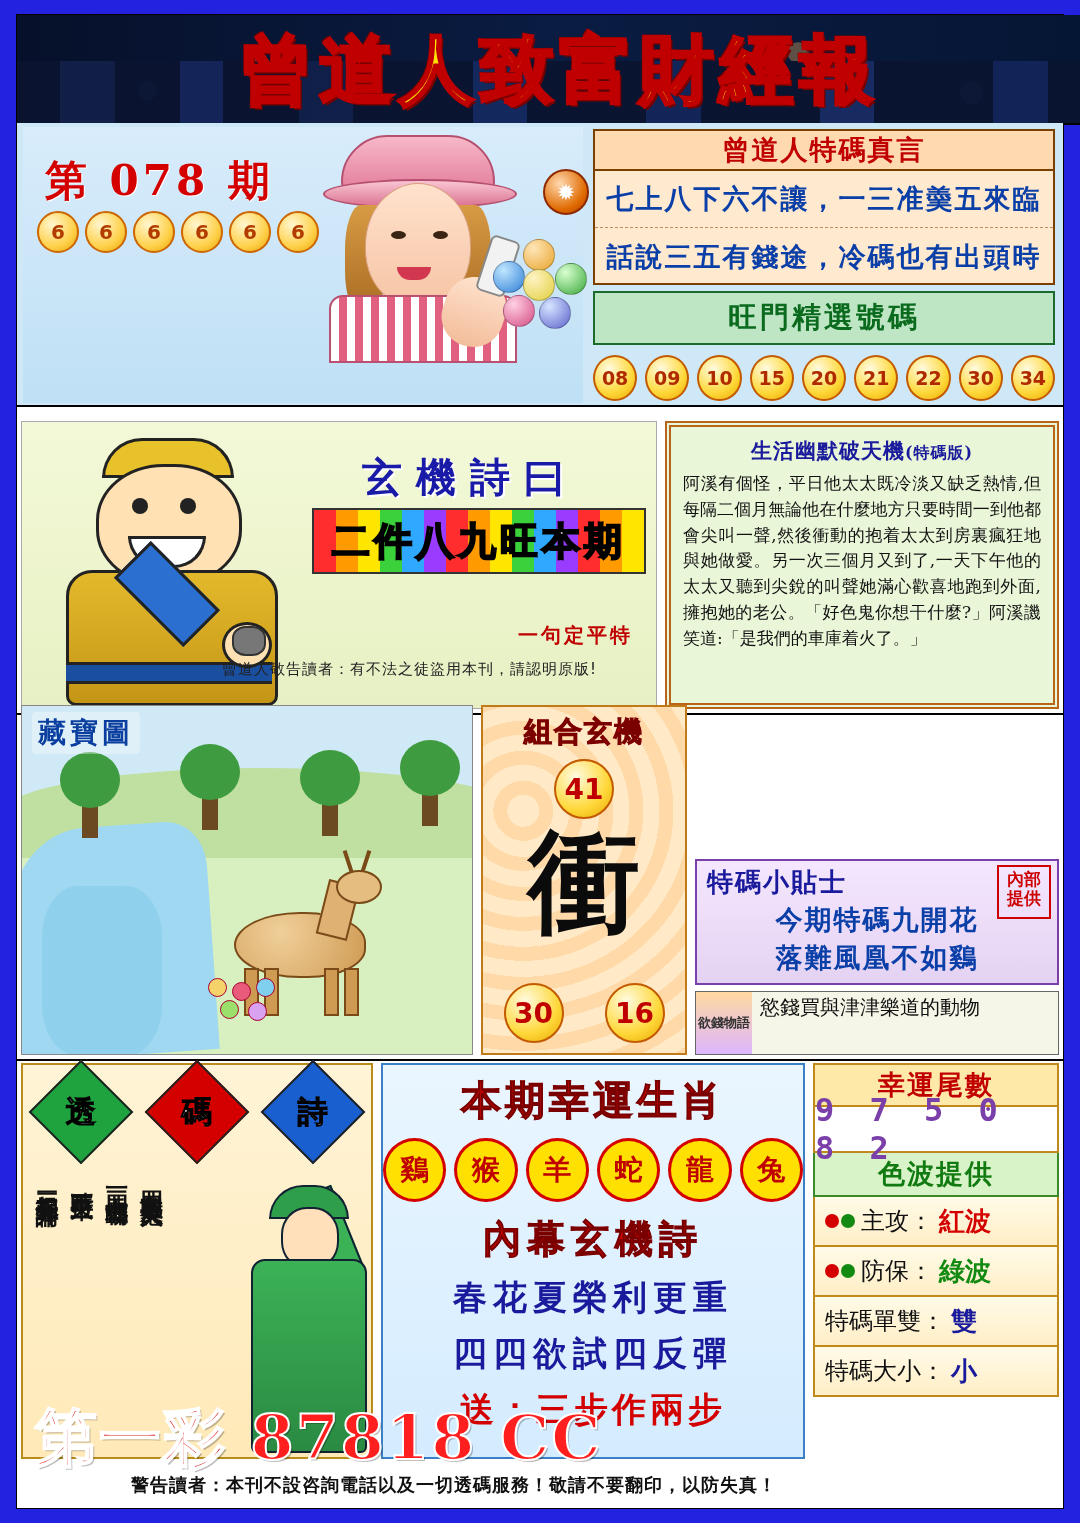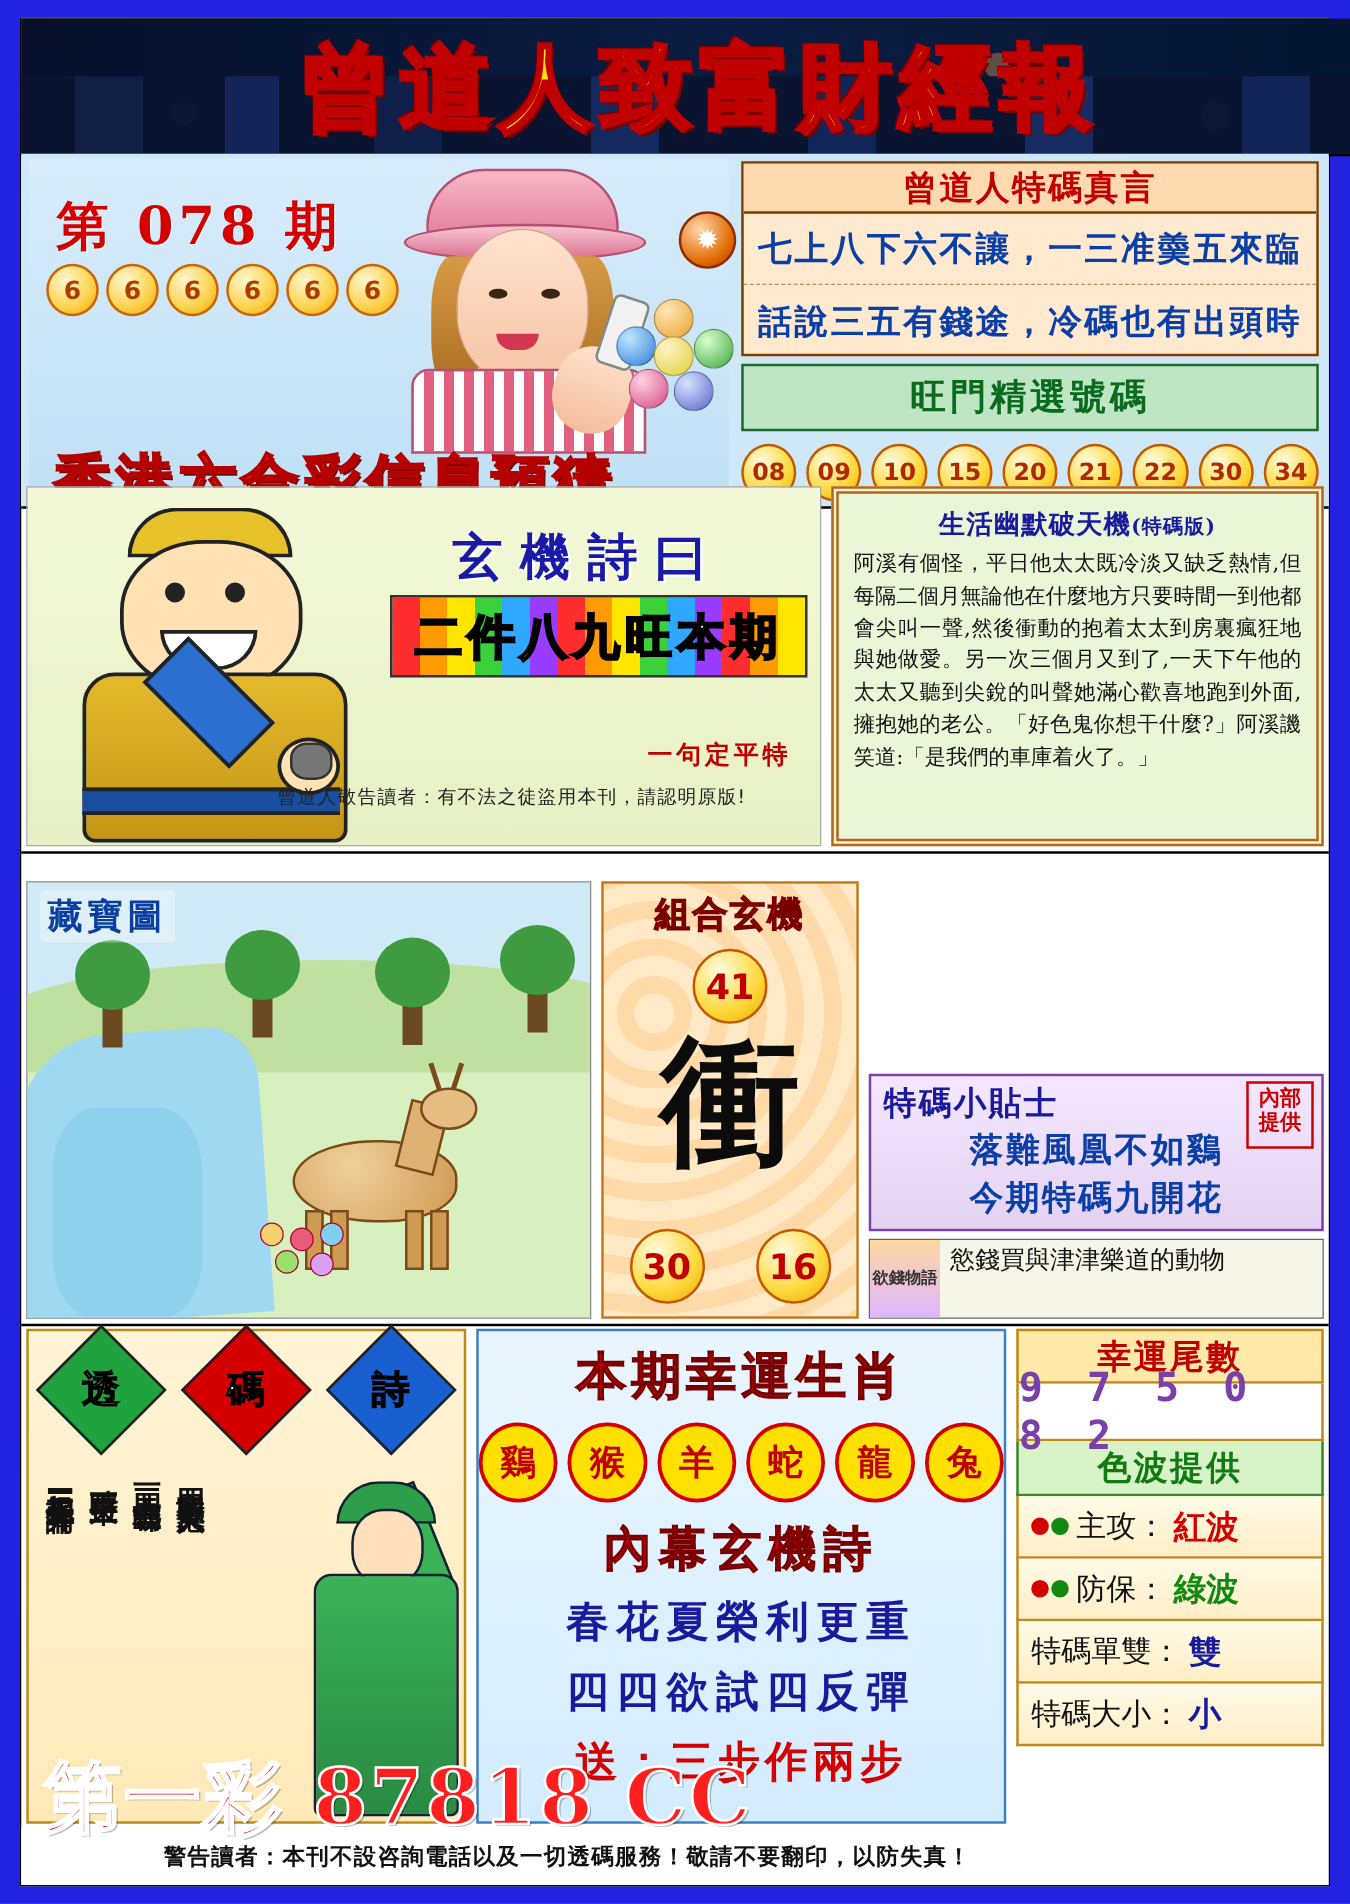--- a/index.html
+++ b/index.html
@@ -113,21 +113,21 @@
     border:2px solid #1c6b2d;background:#bfe6c4;box-sizing:border-box;
     display:flex;align-items:center;justify-content:center;
     font-size:29px;font-weight:bold;color:#0a6b1e;letter-spacing:3px;
     font-family:"DejaVu Serif","Liberation Serif",serif;}
   .num-row{position:absolute;left:576px;top:232px;width:462px;height:46px;display:flex;gap:8px;align-items:center;}
   .num-ball{width:42px;height:42px;border-radius:50%;
     background:radial-gradient(circle at 35% 28%,#fffbe0,#ffd83a 60%,#e8a800);
     border:2px solid #c35a00;color:#b02a00;font-size:19px;font-weight:bold;
     display:flex;align-items:center;justify-content:center;}
   
-  .mid{position:absolute;left:0;top:370px;width:1046px;height:296px;border-bottom:2px solid #000;}
+  .mid{position:absolute;left:0;top:402px;width:1046px;height:296px;border-bottom:2px solid #000;}
   .poem-panel{position:absolute;left:4px;top:4px;width:636px;height:288px;
     background:linear-gradient(180deg,#f3f9d8,#e7f0c3);border:1px solid #aaa;box-sizing:border-box;}
   .xuanji{position:absolute;left:340px;top:28px;font-size:40px;font-weight:bold;color:#1a1aa8;
     letter-spacing:14px;font-family:"DejaVu Serif","Liberation Serif",serif;text-shadow:2px 2px 0 #fff;}
   .rainbow{position:absolute;left:290px;top:86px;width:330px;height:62px;
     background:repeating-linear-gradient(90deg,#ff2d2d 0 22px,#ff9a00 22px 44px,#ffe600 44px 66px,#3ad13a 66px 88px,#2fa8ff 88px 110px,#9a3cff 110px 132px);
     border:2px solid #333;display:flex;align-items:center;justify-content:center;}
   .rainbow span{font-size:38px;font-weight:bold;color:#fff;-webkit-text-stroke:2px #000;letter-spacing:4px;
     font-family:"DejaVu Serif","Liberation Serif",serif;}
   .oneline{position:absolute;left:470px;top:200px;font-size:20px;color:#c00000;letter-spacing:3px;font-weight:bold;margin-left:26px;}
@@ -301,21 +301,20 @@
           <div class="phone"></div>
         </div>
         <div class="color-balls">
           <span class="cb1"></span>
             <span class="cb2"></span>
             <span class="cb3"></span>
           <span class="cb4"></span>
             <span class="cb5"></span>
             <span class="cb6"></span>
         </div>
-        <div class="hk-title">香港六合彩信息預猜</div>
       </div>
 
       <div class="tm-box">
         <div class="tm-title">曾道人特碼真言</div>
         <div class="tm-line">七上八下六不讓，一三准羮五來臨</div>
         <div class="tm-line" style="height:58px;border-top:1px dashed #c08a5a;">話說三五有錢途，冷碼也有出頭時</div>
       </div>
 
       <div class="wm-box">旺門精選號碼</div>
 
@@ -398,22 +397,22 @@
         <div class="zh-big">衝</div>
         <div class="zh-bot">
           <div class="zh-ball">30</div>
           <div class="zh-ball">16</div>
         </div>
       </div>
 
       <div class="tipsbox">
         <div class="neibu">內部提供</div>
         <div class="tips-t">特碼小貼士</div>
+        <div class="tips-l">今期特碼九開花</div>
         <div class="tips-l">落難風凰不如鷄</div>
-        <div class="tips-l">今期特碼九開花</div>
       </div>
 
       <div class="animalbox">
         <div class="ab-left">欲錢物語</div>
         <div class="ab-right">
           <div>慾錢買與津津樂道的動物</div>
         </div>
       </div>
     </div>
 

